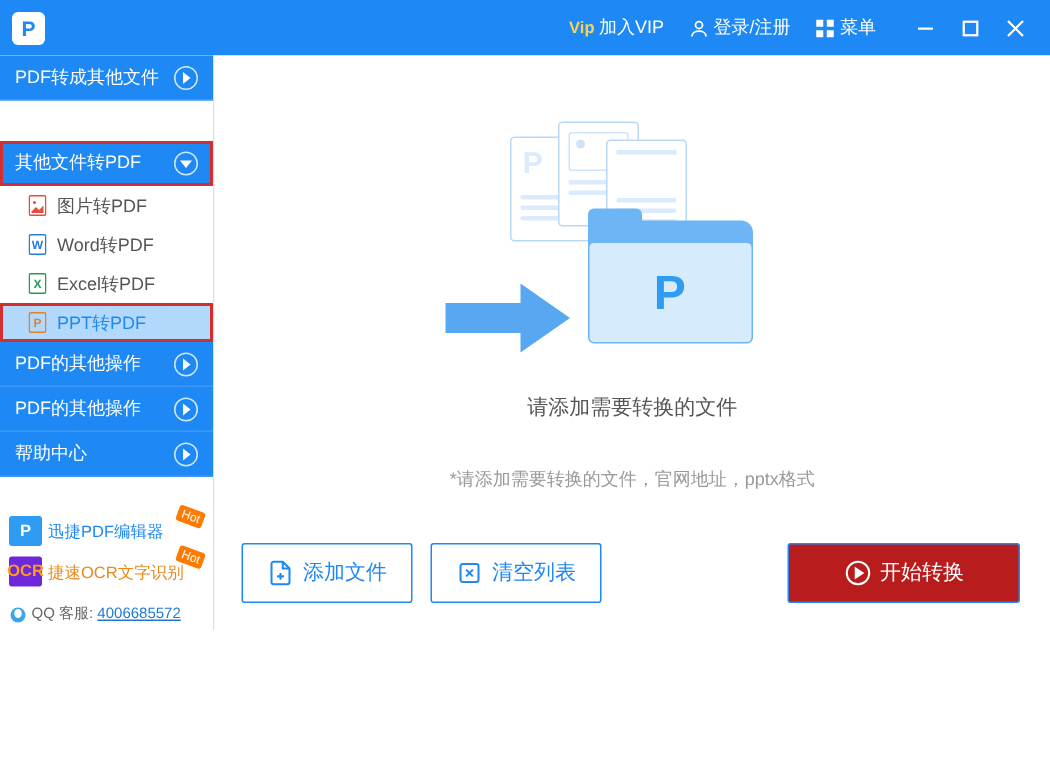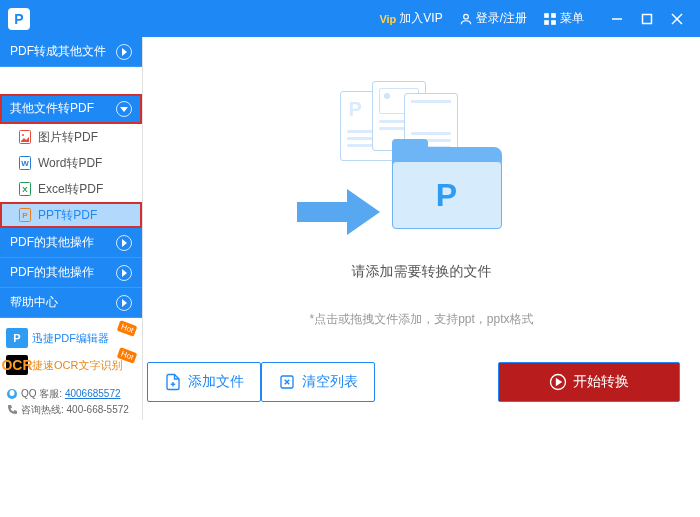--- a/index.html
+++ b/index.html
@@ -55,21 +55,21 @@
 .doc .lines { position: absolute; left: 6px; right: 6px; top: 38px; }
 .doc .lines div { height: 3px; background: #dbeafc; margin-bottom: 4px; border-radius: 2px; }
 .doc.d1::after { content: "P"; position: absolute; left: 8px; top: 6px; color: #dbeafc; font-size: 20px; font-weight: bold; }
 .doc.d2 .img-box { position: absolute; left: 6px; top: 6px; right: 6px; height: 26px; border: 1.5px solid #cfe4f8; border-radius: 2px; }
 .doc.d2 .img-box::after { content: ""; position: absolute; top: 4px; left: 4px; width: 6px; height: 6px; border-radius: 50%; background: #cfe4f8; }
 .doc.d3::after { content: ""; position: absolute; top: 6px; left: 6px; right: 6px; height: 3px; background: #dbeafc; }
 
 .drop-text { color: #555; font-size: 14px; margin-bottom: 30px; }
 .hint-text { color: #999; font-size: 12px; }
 
-.action-bar { position: absolute; left: 4px; right: 20px; bottom: 18px; height: 40px; display: flex; }
+.action-bar { position: absolute; left: 18px; right: 20px; bottom: 18px; height: 40px; display: flex; gap: 12px; }
 .action-btn { height: 40px; border: 1px solid #1e88f5; background: #fff; color: #1e88f5; display: flex; align-items: center; justify-content: center; padding: 0 16px; font-size: 14px; cursor: pointer; border-radius: 2px; }
 .action-btn svg { margin-right: 6px; }
 .action-btn.primary { background: #b91c1c; color: #fff; flex: 1.2; }
 .action-spacer { flex: 1; }
 
 </style>
 </head>
 <body>
 
 <div class="titlebar">
@@ -183,44 +183,37 @@
 
     <div class="promo">
       <div class="promo-box">
         <div class="picon" style="background:#2f9cf4;color:#fff;font-weight:bold">
             <span>P</span>
           </div>
         <span style="color:#1e88f5">迅捷PDF编辑器</span>
         <span class="badge">Hot</span>
       </div>
       <div class="promo-box">
-        <div class="picon" style="background:#000000;color:#ff9a1f;font-size:14px;font-weight:bold">
+        <div class="picon" style="background:#6d28d9;color:#ff9a1f;font-size:11px;font-weight:bold">
             <span>OCR</span>
           </div>
         <span style="color:#e8881a">捷速OCR文字识别</span>
         <span class="badge">Hot</span>
       </div>
     </div>
 
     <div class="footer-links">
       <div class="footer-row">
         <svg width="12" height="12" viewBox="0 0 24 24">
             <circle cx="12" cy="12" r="10" fill="#39a5ee"></circle>
             <ellipse cx="12" cy="10" rx="5" ry="6" fill="#fff"></ellipse>
           </svg>
         <span>QQ 客服:</span>&nbsp;
         <a>4006685572</a>
       </div>
-      <div class="footer-row">
-        <svg width="12" height="12" viewBox="0 0 24 24" fill="#888">
-            <path d="M6 2h4l2 5-3 2c1 3 3 5 6 6l2-3 5 2v4c0 1-1 2-2 2C10 20 4 14 4 4c0-1 1-2 2-2z"></path>
-          </svg>
-        <span>咨询热线:</span>&nbsp;
-        <span>400-668-5572</span>
-      </div>
     </div>
   </div>
 
   <div class="main">
     <div class="drop-zone">
       <div class="illustration">
         <div class="doc d1">
             <div class="lines">
               <div></div>
               <div></div>
@@ -245,21 +238,21 @@
         <svg class="big-arrow" width="90" height="50" viewBox="0 0 90 50">
             <path d="M5 15 L55 15 L55 2 L88 25 L55 48 L55 35 L5 35 Z" fill="#57a8f1"></path>
           </svg>
         <div class="folder-tab"></div>
         <div class="folder-back"></div>
         <div class="folder-front">
             <span>P</span>
           </div>
       </div>
       <div class="drop-text">请添加需要转换的文件</div>
-      <div class="hint-text">*点击或拖拽文件添加，支持ppt，pptx格式</div>
+      <div class="hint-text">*请添加需要转换的文件，官网地址，pptx格式</div>
     </div>
 
     <div class="action-bar">
       <div class="action-btn">
         <svg width="18" height="18" viewBox="0 0 24 24" fill="none" stroke="#1e88f5" stroke-width="1.8">
             <path d="M14 2H6a2 2 0 00-2 2v16a2 2 0 002 2h12a2 2 0 002-2V8z"></path>
             <path d="M14 2v6h6"></path>
             <line x1="12" y1="12" x2="12" y2="18"></line>
             <line x1="9" y1="15" x2="15" y2="15"></line>
           </svg>

